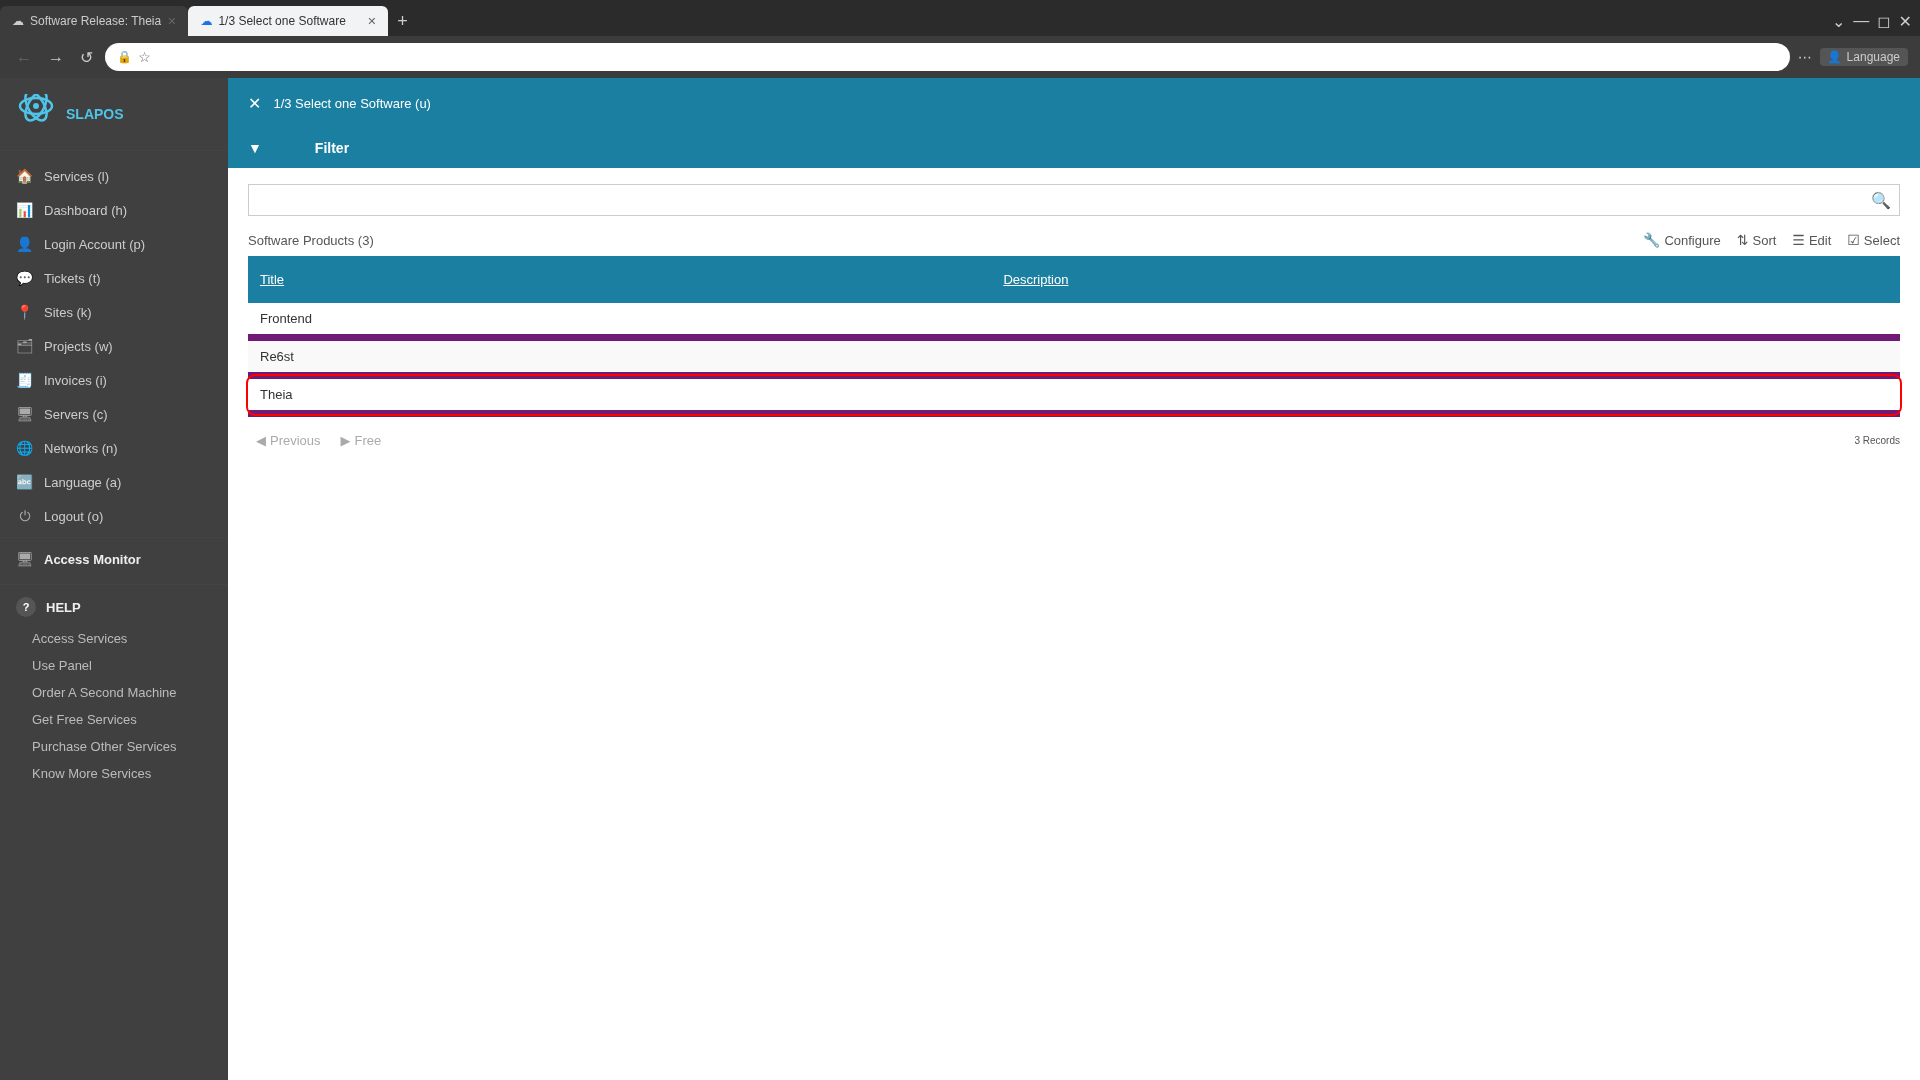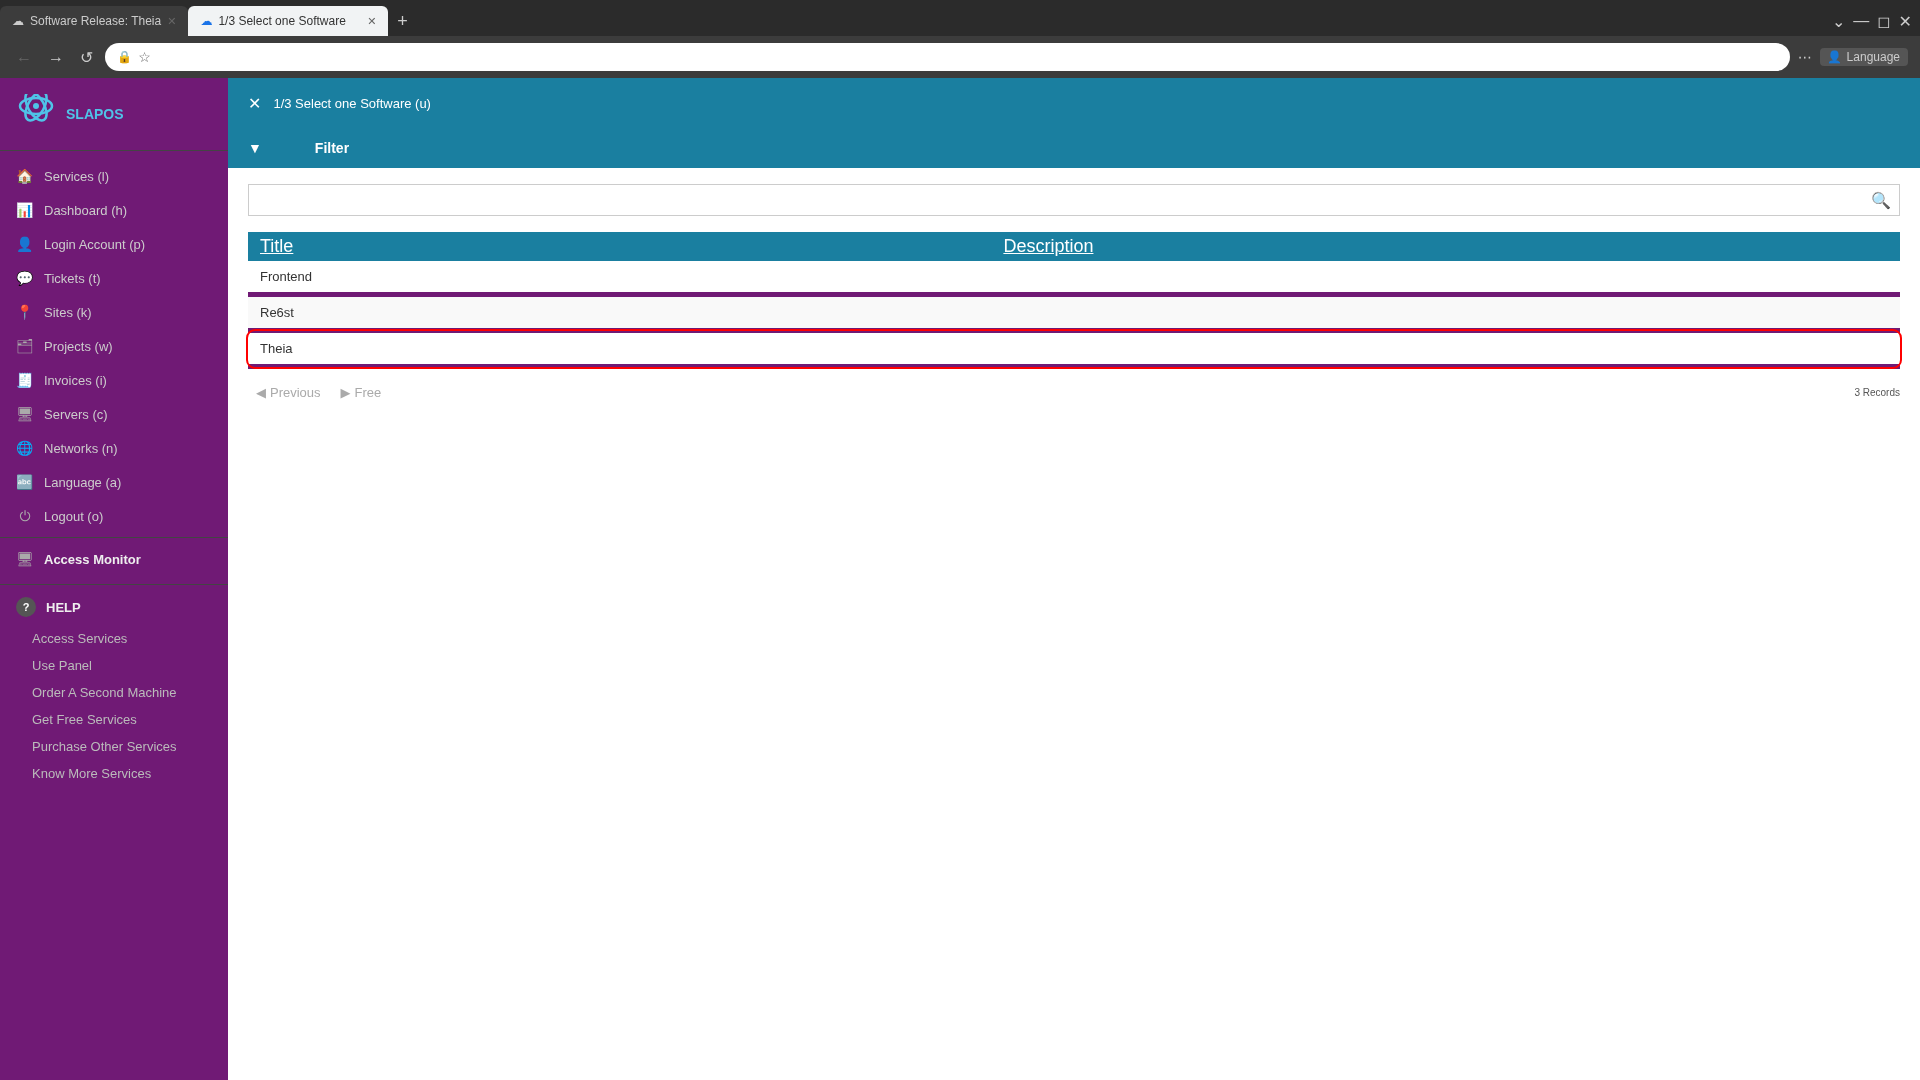--- a/index.html
+++ b/index.html
@@ -21,21 +21,21 @@
     .url-bar { flex: 1; background: #fff; border-radius: 20px; display: flex; align-items: center; padding: 4px 12px; gap: 6px; height: 28px; }
     .url-bar .lock-icon { color: #666; font-size: 12px; }
     .url-text { font-size: 12px; color: #333; flex: 1; }
     .addr-actions { display: flex; gap: 8px; color: #ccc; font-size: 14px; }
     .incognito-btn { background: #555; color: #ccc; border-radius: 4px; padding: 2px 8px; font-size: 12px; display: flex; align-items: center; gap: 4px; }
 
     
     .app-layout { display: flex; height: calc(1080px - 78px); }
 
     
-    .sidebar { width: 228px; background: #701a75; color: #ccc; display: flex; flex-direction: column; flex-shrink: 0; overflow-y: auto; }
+    .sidebar { width: 228px; background: #404040; color: #ccc; display: flex; flex-direction: column; flex-shrink: 0; overflow-y: auto; }
     .sidebar-logo { display: flex; align-items: center; padding: 16px; gap: 10px; border-bottom: 1px solid #444; }
     .logo-icon { width: 40px; height: 40px; }
     .sidebar-nav { padding: 8px 0; flex: 1; }
     .sidebar-item { display: flex; align-items: center; padding: 8px 16px; gap: 10px; cursor: pointer; color: #ccc; font-size: 13px; }
     .sidebar-item .icon { width: 18px; height: 18px; display: flex; align-items: center; justify-content: center; color: #aaa; font-size: 14px; }
     .sidebar-section { padding: 4px 0; border-top: 1px solid #444; margin-top: 4px; }
     .sidebar-item.sub-item { padding: 6px 16px 6px 32px; color: #bbb; font-size: 13px; }
     .access-monitor { color: #eee; font-weight: bold; }
     .help-icon { width: 20px; height: 20px; border-radius: 50%; background: #555; display: flex; align-items: center; justify-content: center; color: #fff; font-size: 11px; font-weight: bold; }
 
@@ -63,23 +63,23 @@
     
     .table-toolbar { display: flex; align-items: center; margin-bottom: 8px; }
     .products-count { flex: 1; color: #555; font-size: 13px; }
     .toolbar-actions { display: flex; gap: 16px; align-items: center; }
     .toolbar-btn { display: flex; align-items: center; gap: 4px; color: #555; font-size: 13px; cursor: pointer; text-decoration: none; }
     .toolbar-btn-icon { font-size: 14px; }
 
     
     .data-table { width: 100%; border-collapse: collapse; }
     .data-table thead tr { background: #1a7fa0; color: #fff; }
-    .data-table thead th { padding: 4px 12px; text-align: left; font-size: 18px; font-weight: normal; }
+    .data-table thead th { padding: 16px 12px; text-align: left; font-size: 13px; font-weight: normal; }
     .data-table thead th a { color: #fff; text-decoration: underline; cursor: pointer; }
-    .data-table tbody tr { border-bottom: 5px solid #701a75; }
+    .data-table tbody tr { border-bottom: 7px solid #701a75; }
     .data-table tbody tr:nth-child(even) { background: #f9f9f9; }
     .data-table tbody td { padding: 8px 12px; font-size: 13px; color: #333; }
     .row-selected { outline: 2px solid red; border-radius: 7px; }
 
     
     .pagination { display: flex; align-items: center; margin-top: 12px; gap: 4px; }
     .page-btn { display: flex; align-items: center; gap: 4px; color: #1a7fa0; font-size: 13px; cursor: pointer; padding: 4px 8px; }
     .page-btn.disabled { color: #aaa; cursor: default; }
     .records-count { margin-left: auto; color: #555; font-size: 10px; }
 
@@ -239,20 +239,41 @@
 
     <div class="content-body">
 
       <div class="search-row">
         <div class="search-input-wrap">
           <input class="search-input" type="text" placeholder="" style="">
           <span class="search-btn">🔍</span>
         </div>
       </div>
 
+      <div class="table-toolbar">
+        <span class="products-count">Software Products (3)</span>
+        <div class="toolbar-actions">
+          <span class="toolbar-btn">
+            <span class="toolbar-btn-icon">🔧</span>
+            <span>Configure</span>
+          </span>
+          <span class="toolbar-btn">
+            <span class="toolbar-btn-icon">⇅</span>
+            <span>Sort</span>
+          </span>
+          <span class="toolbar-btn">
+            <span class="toolbar-btn-icon">☰</span>
+            <span>Edit</span>
+          </span>
+          <span class="toolbar-btn">
+            <span class="toolbar-btn-icon">☑</span>
+            <span>Select</span>
+          </span>
+        </div>
+      </div>
 
       <table class="data-table">
         <thead>
           <tr>
             <th style="width:45%;">
               <a>Title</a>
             </th>
             <th>
               <a>Description</a>
             </th>

